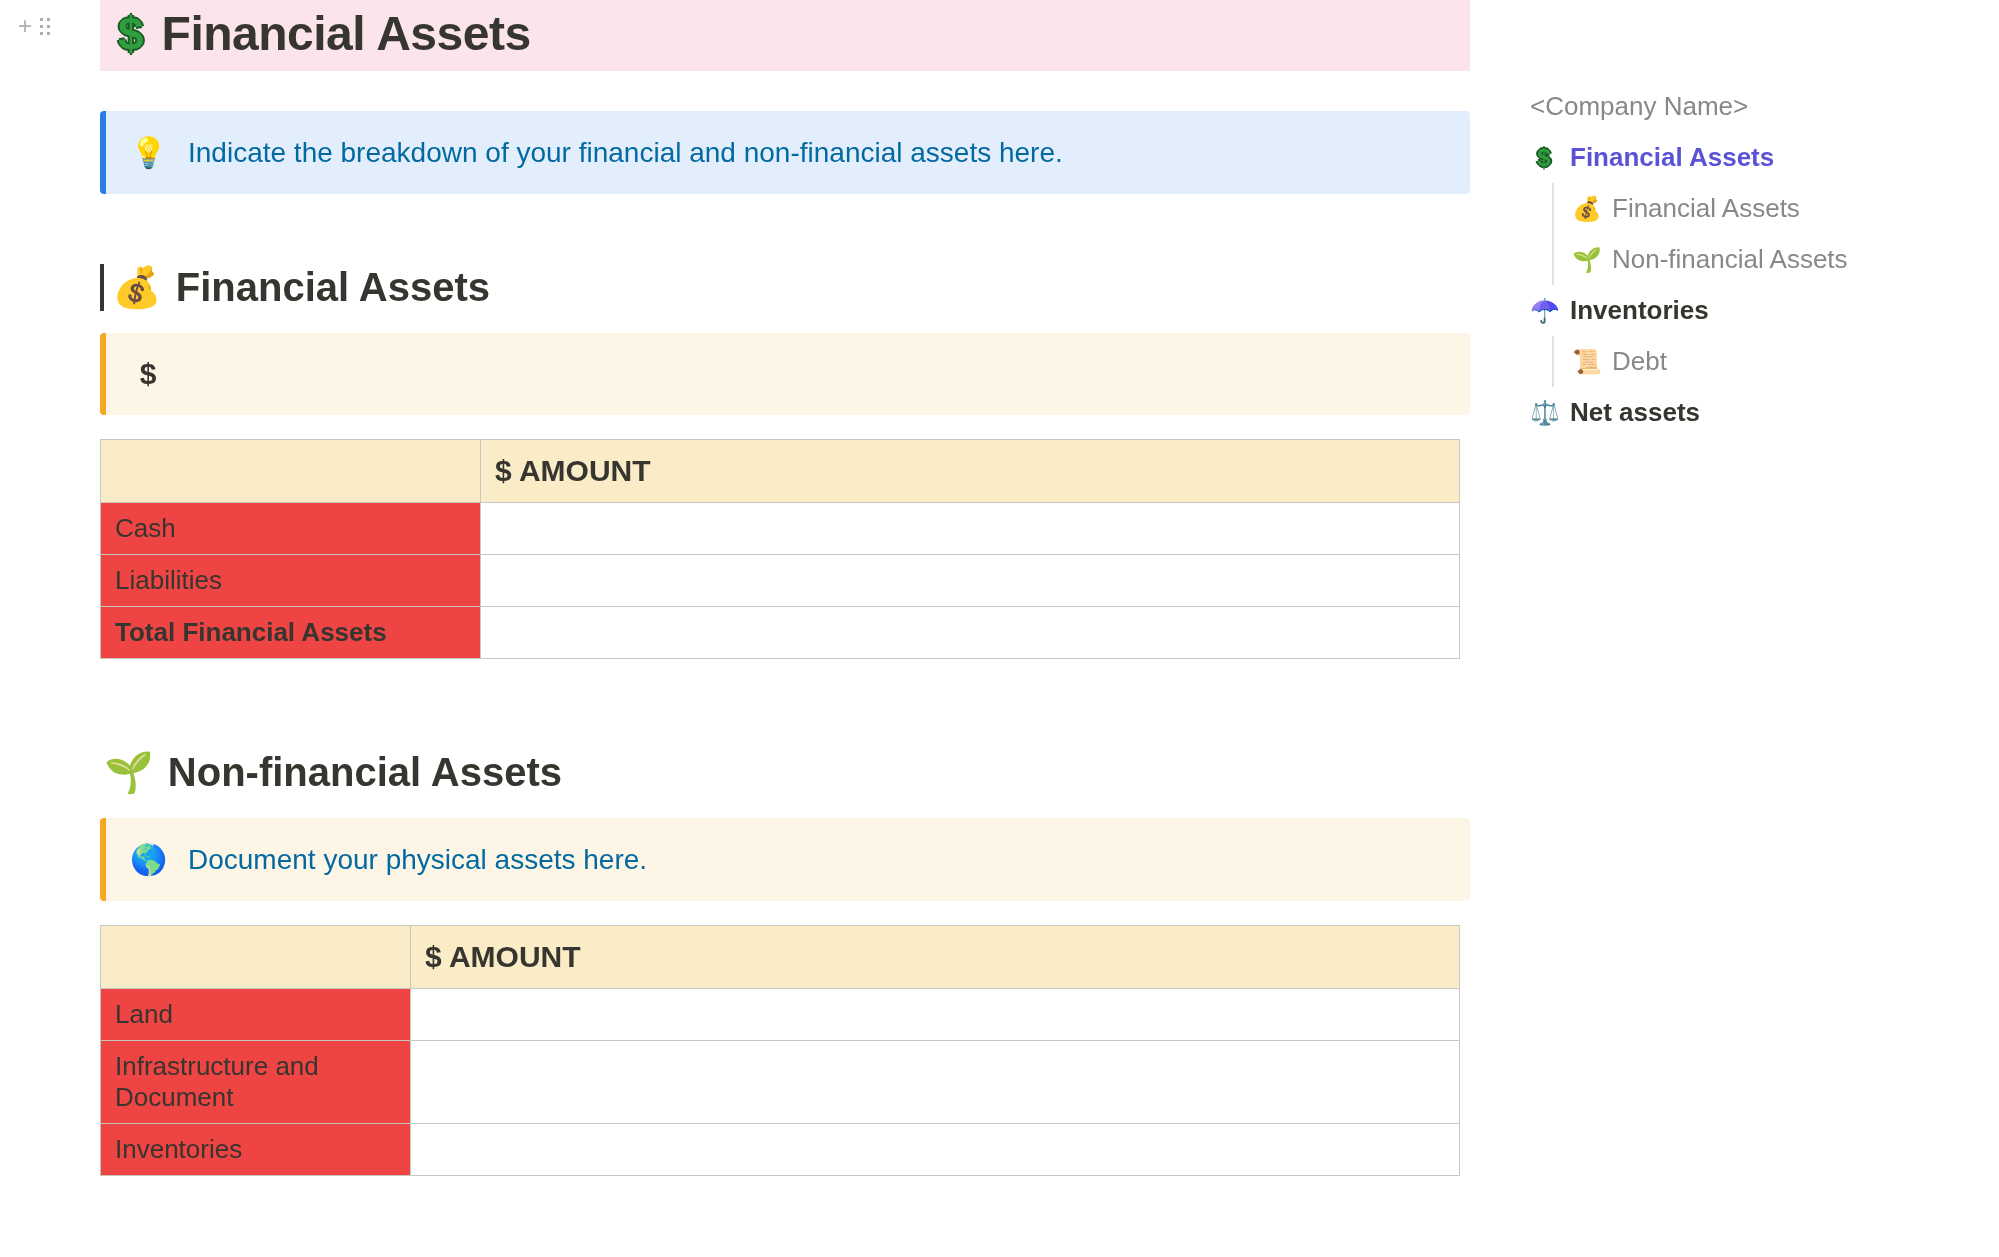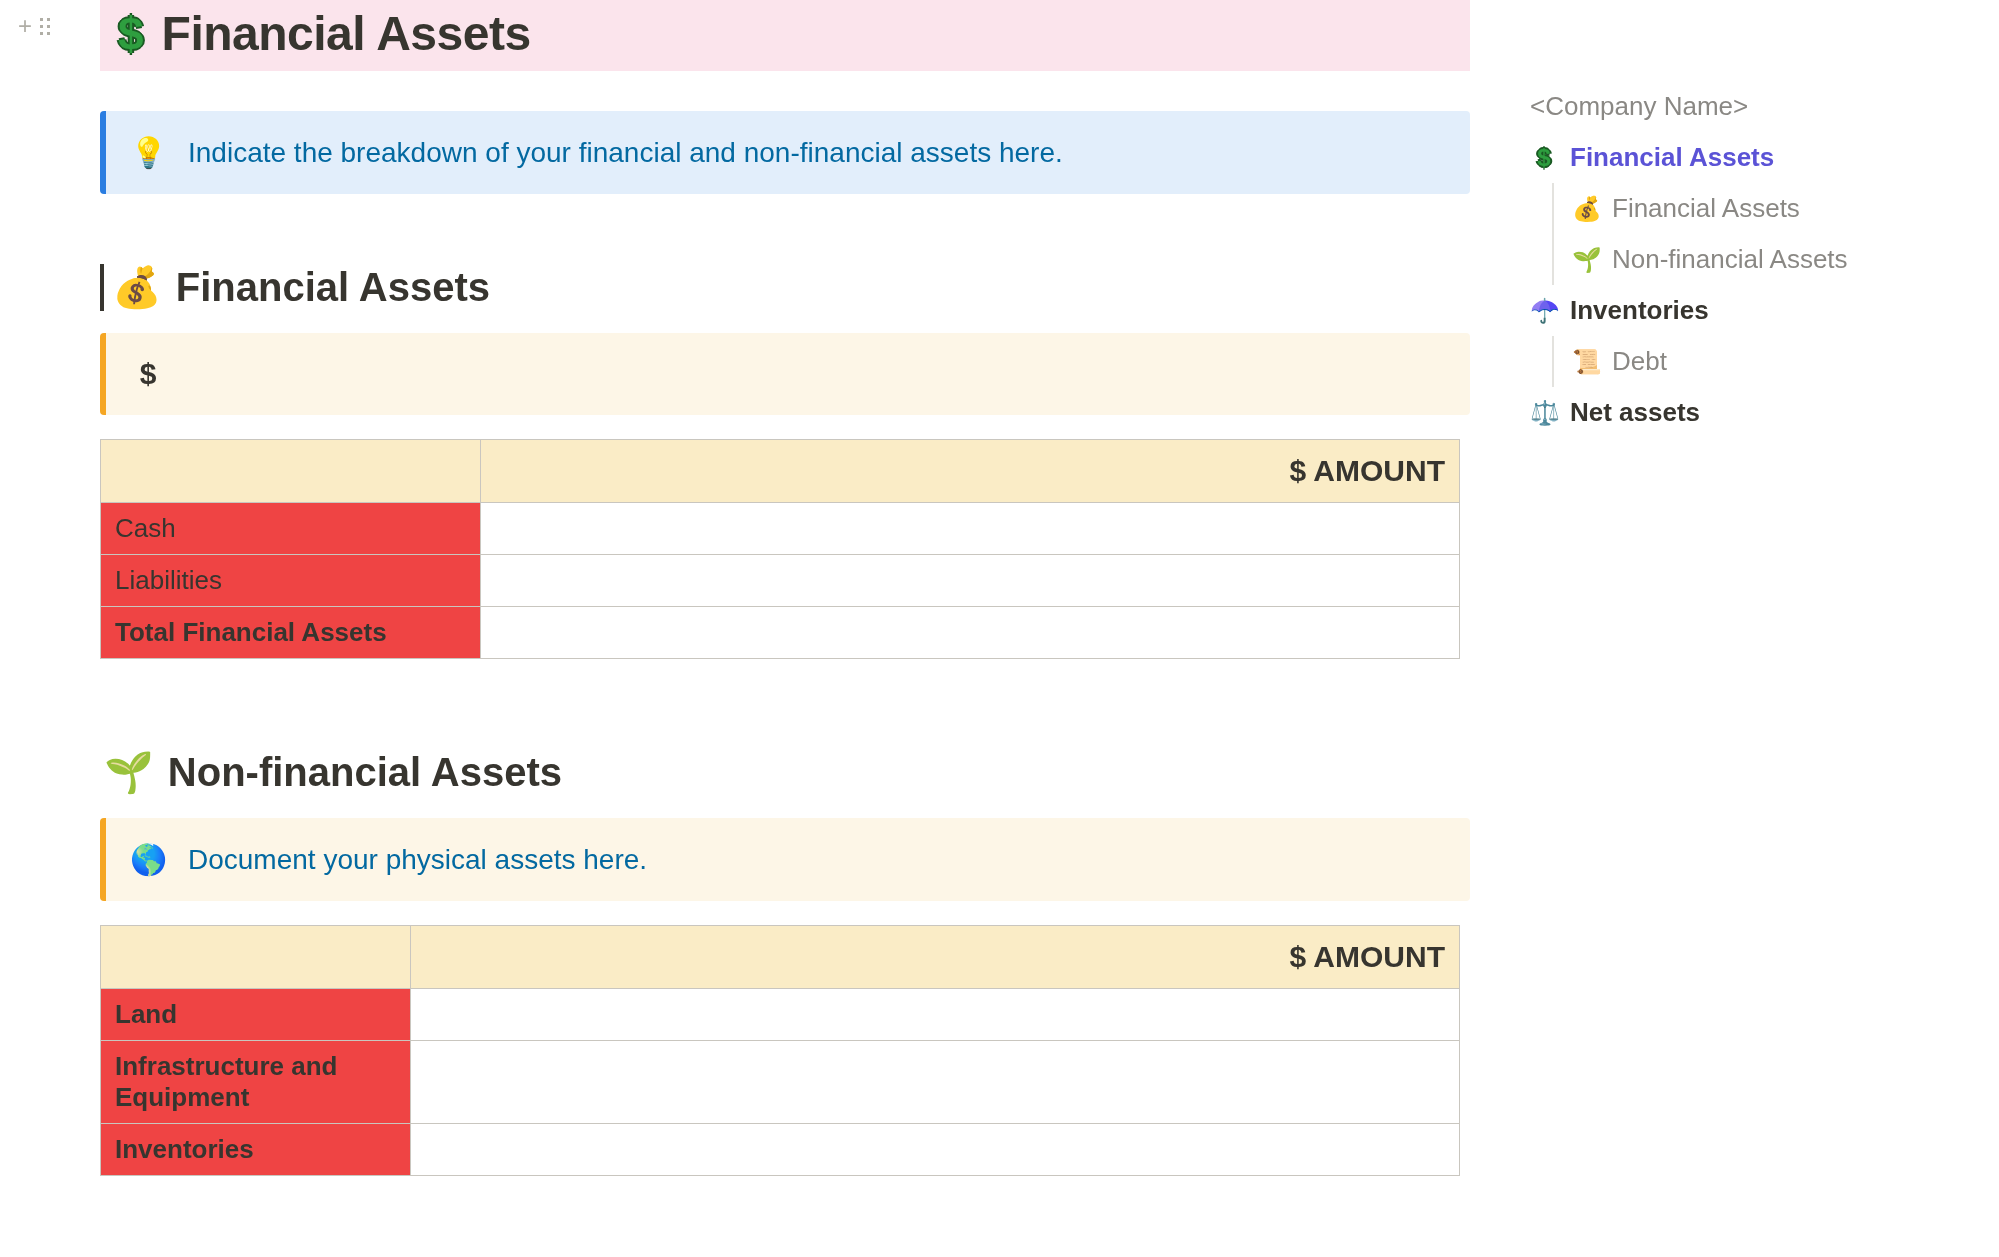--- a/index.html
+++ b/index.html
@@ -83,27 +83,27 @@
     font-size: 26px;
   }
   table.data th, table.data td {
     border: 1px solid #c9c6bf;
     padding: 10px 14px;
     text-align: left;
   }
   table.data th {
     background: #faecc6;
     font-weight: 700;
-    text-align: right;
+    text-align: left;
     font-size: 30px;
     padding: 14px;
   }
   table.data td.label { background: #ef4444; width: 380px; }
   table.data tr.total td.label { font-weight: 700; margin-left: 45px; }
-  table.nf td.label { width: 310px; font-weight: bold; }
+  table.nf td.label { width: 310px; }
 
   .toc {
     flex: 1;
     padding: 81px 40px 0 60px;
     font-size: 26px;
   }
   .toc .toc-item {
     display: flex;
     align-items: center;
     gap: 12px;
@@ -193,21 +193,21 @@
     <tbody>
         <tr>
       <th style="width:310px; background:#faecc6;"></th>
       <th>$ AMOUNT</th>
     </tr>
     <tr>
       <td class="label">Land</td>
       <td></td>
     </tr>
     <tr>
-      <td class="label">Infrastructure and Equipment</td>
+      <td class="label">Infrastructure and Document</td>
       <td></td>
     </tr>
     <tr>
       <td class="label">Inventories</td>
       <td></td>
     </tr>
   </tbody>
     </table>
 
 </div>

